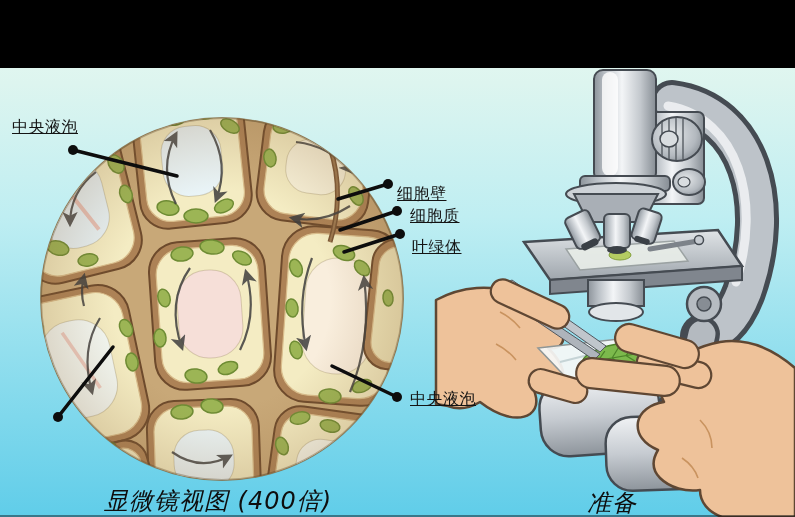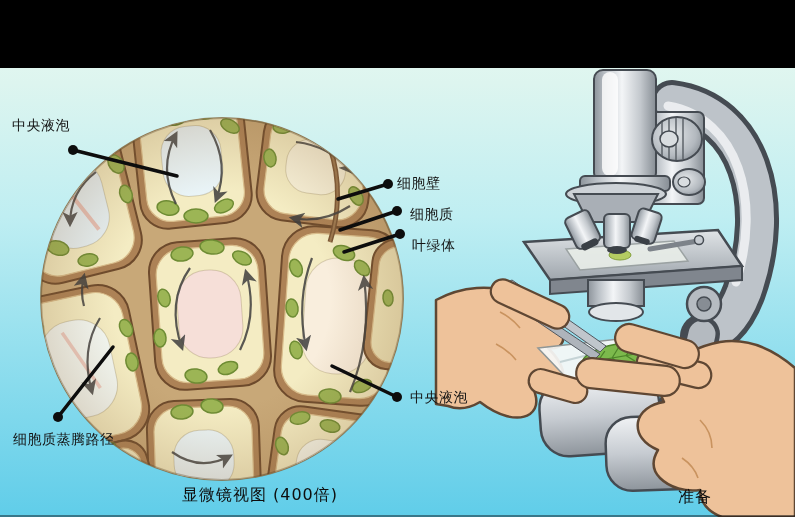--- a/index.html
+++ b/index.html
@@ -4,22 +4,22 @@
 <style>
   html,body{margin:0;padding:0;background:#222;}
   .stage{
     position:relative;width:795px;height:517px;overflow:hidden;
     background:linear-gradient(180deg,#eafaf3 0%,#ddf5ef 16%,#bfeef2 42%,#93dfee 68%,#60cde9 100%);
     font-family:"DejaVu Sans","Liberation Sans",sans-serif;
   }
   .topbar{position:absolute;top:0;left:0;width:795px;height:68px;background:#000;}
   .bottomline{position:absolute;bottom:0;left:0;width:795px;height:2px;background:rgba(10,15,20,.45);}
   .art{position:absolute;top:0;left:0;}
-  .lbl{position:absolute;font-size:14px;color:#141414;white-space:nowrap;letter-spacing:.5px;}
-  .caption{position:absolute;font-size:16px;color:#0e0e0e;text-align:right;letter-spacing:1px;}
+  .lbl{position:absolute;font-size:16px;color:#141414;white-space:nowrap;letter-spacing:.5px;text-decoration:underline;}
+  .caption{position:absolute;font-size:24px;color:#0e0e0e;text-align:center;letter-spacing:1px;font-style:italic;}
 </style>
 </head>
 <body>
 
 <div class="stage">
 
   <svg class="art" width="795" height="517" viewBox="0 0 795 517">
     <defs>
       <clipPath id="circClip">
           <circle cx="222" cy="299" r="181"></circle>
@@ -298,24 +298,23 @@
            C 650 404 640 412 638 422 C 636 434 644 444 658 450 C 652 460 652 470 660 478
            C 670 488 686 492 700 490 C 700 502 708 512 722 517 L 795 517 Z" fill="#eec29a" stroke="#5f4733" stroke-width="2.5" stroke-linejoin="round"></path>
       <rect x="636" y="356" width="76" height="26" rx="13" transform="rotate(14 674 369)" fill="#eec29a" stroke="#5f4733" stroke-width="2.2"></rect>
       <rect x="614" y="332" width="86" height="28" rx="14" transform="rotate(16 657 346)" fill="#eec29a" stroke="#5f4733" stroke-width="2.2"></rect>
       <rect x="576" y="362" width="104" height="30" rx="15" transform="rotate(6 628 377)" fill="#eec29a" stroke="#5f4733" stroke-width="2.2"></rect>
       <path d="M 700 420 Q 712 432 712 448 M 682 458 Q 694 466 698 478" stroke="#c9935f" stroke-width="1.6" fill="none"></path>
     </g>
   </svg>
 
   <div class="lbl" style="left:12px;top:117px">中央液泡</div>
-  <div class="lbl" style="left:397px;top:175px">细胞壁</div>
+  <div class="lbl" style="left:397px;top:184px">细胞壁</div>
   <div class="lbl" style="left:410px;top:206px">细胞质</div>
   <div class="lbl" style="left:412px;top:237px">叶绿体</div>
   <div class="lbl" style="left:410px;top:389px">中央液泡</div>
-  <div class="lbl" style="left:13px;top:431px">细胞质蒸腾路径</div>
 
   <div class="caption" style="left:98px;top:485px;width:240px">显微镜视图 (400倍)</div>
   <div class="caption" style="left:512px;top:487px;width:200px">准备</div>
 
   <div class="topbar"></div>
   <div class="bottomline"></div>
 </div>
 
 </body></html>

